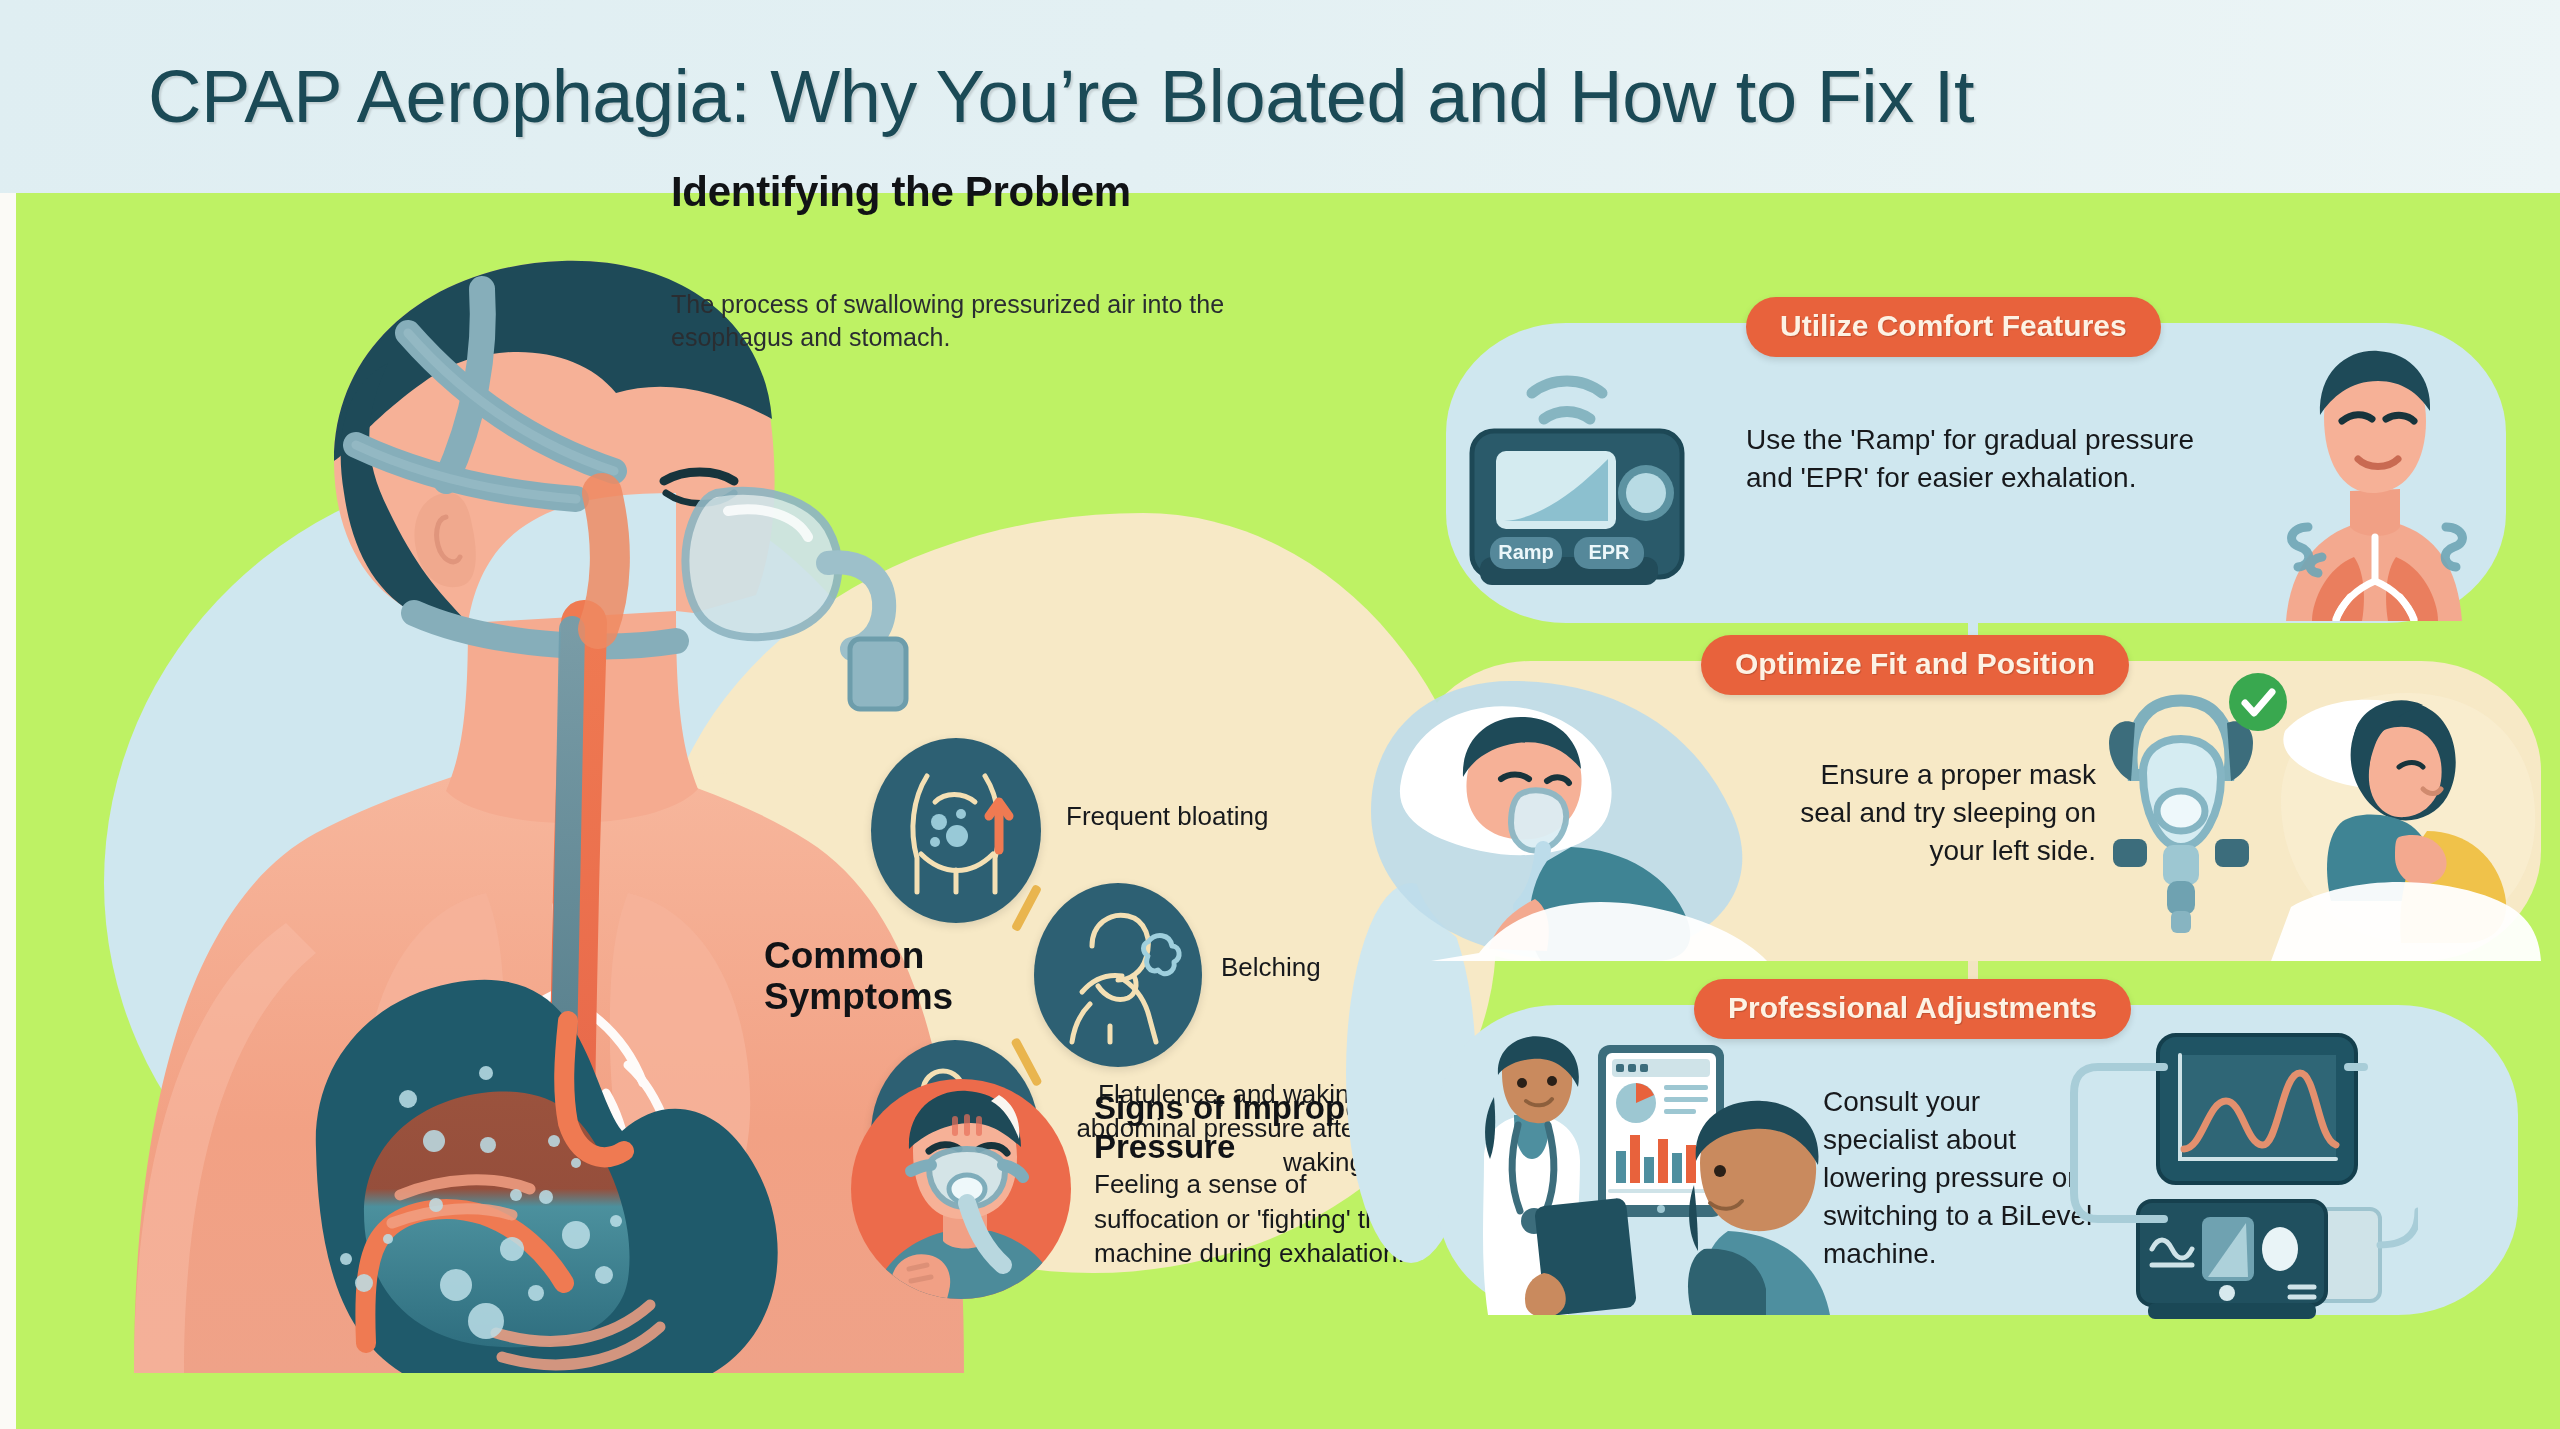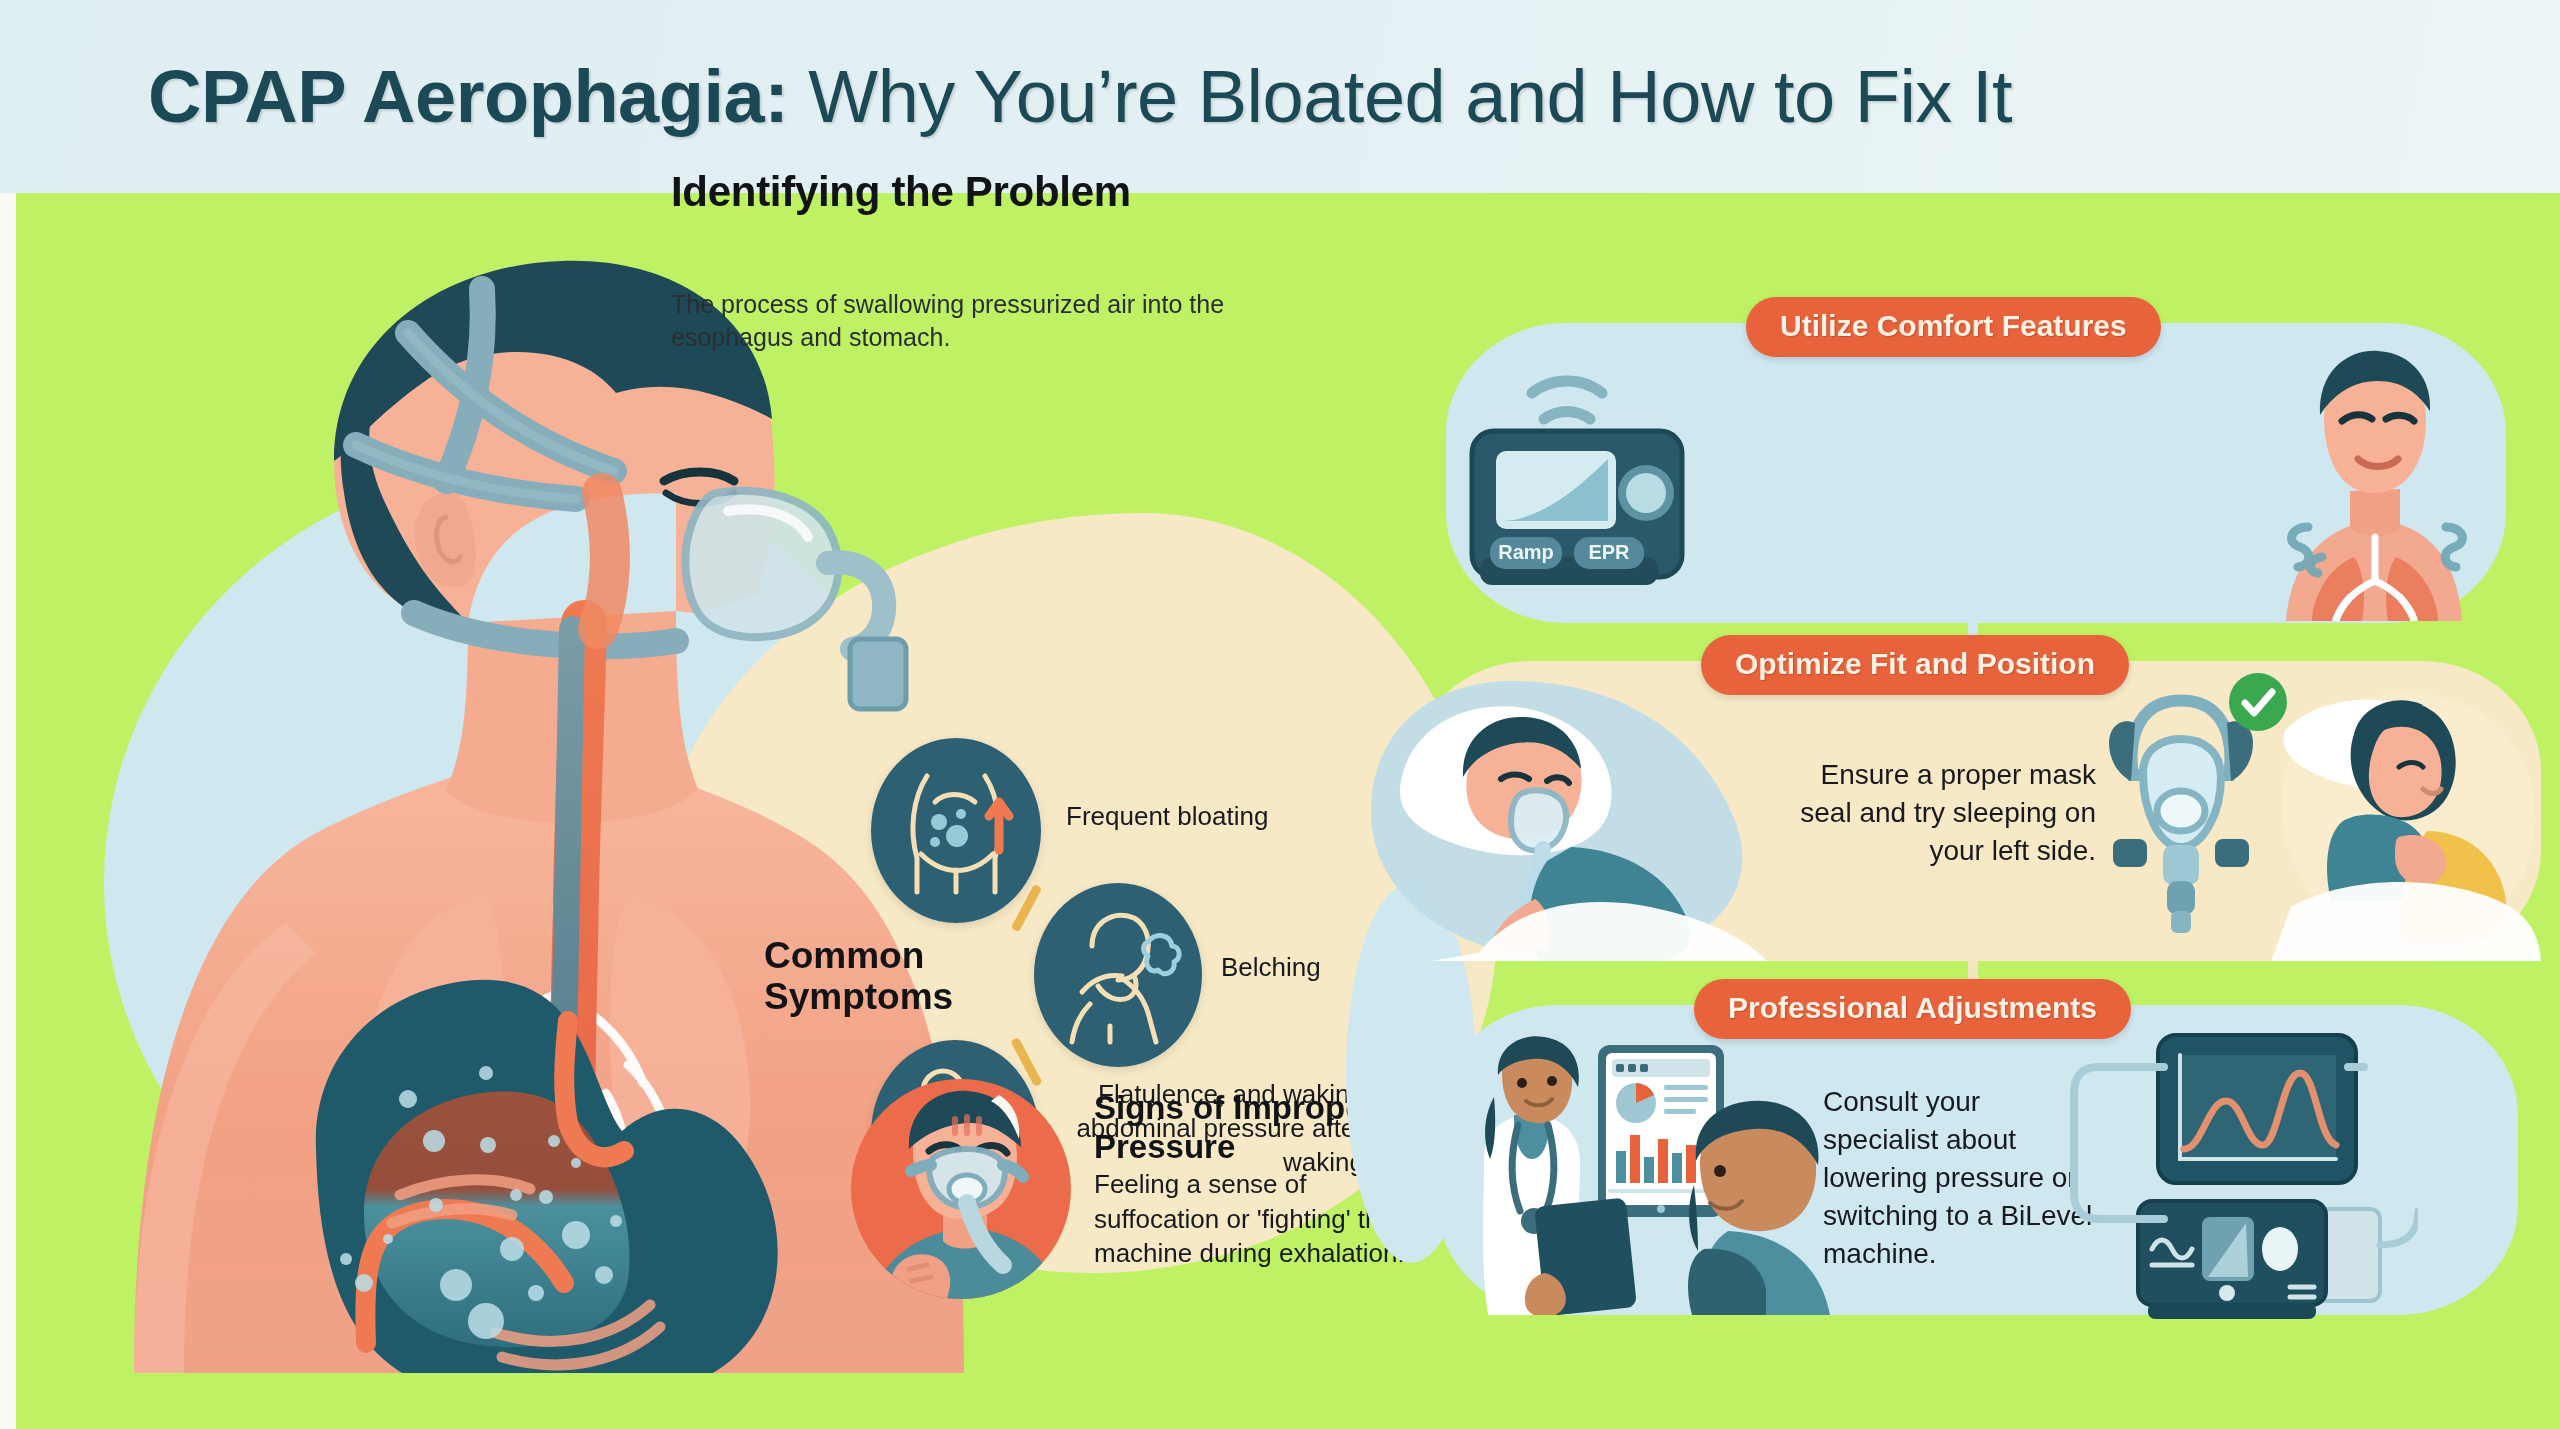--- a/index.html
+++ b/index.html
@@ -19,21 +19,21 @@
     display:flex; align-items:center;
   }
   .header-title{
     margin-left:148px;
     font-size:74px;
     letter-spacing:-0.5px;
     color:#1b4a56;
     white-space:nowrap;
     text-shadow:2px 2px 2px rgba(0,0,0,0.13);
   }
-  .header-title .strong{ font-weight:bold; }
+  .header-title .strong{ font-weight:normal; }
   .header-title .light{ font-weight:400;text-align:right; }
 
   
   .canvas{
     position:absolute; left:16px; top:193px; width:2560px; height:1236px;
     background:#bef264;
   }
 
   
   .blob{ position:absolute; border-radius:50%; }
@@ -437,20 +437,21 @@
         <path d="M48 168 C80 166 114 144 152 106 L152 168 Z" fill="#8cc0cf"></path>
         <circle cx="190" cy="140" r="28" fill="#5d93a2"></circle>
         <circle cx="190" cy="140" r="20" fill="#b8dbe4"></circle>
         <rect x="34" y="184" width="72" height="32" rx="15" fill="#55889a"></rect>
         <rect x="118" y="184" width="70" height="32" rx="15" fill="#55889a"></rect>
         <text x="70" y="206" font-family="Liberation Sans, sans-serif" font-size="20" font-weight="bold" fill="#ecf7fa" text-anchor="middle">Ramp</text>
         <text x="153" y="206" font-family="Liberation Sans, sans-serif" font-size="20" font-weight="bold" fill="#ecf7fa" text-anchor="middle">EPR</text>
       </svg>
     </div>
 
+    <div class="panel-text ptext1">Use the 'Ramp' for gradual pressure and 'EPR' for easier exhalation.</div>
 
     <div class="art" style="left:800px; top:8px;">
       <svg width="250" height="290" viewBox="0 0 250 290">
         <path d="M40 290 C44 236 72 204 112 192 L150 192 C190 204 212 236 216 290 Z" fill="#f3a98f"></path>
         <path d="M104 160 L104 196 C114 208 146 208 154 196 L154 158 Z" fill="#f1a085"></path>
         <path d="M78 86 C78 46 104 26 130 26 C160 26 180 50 180 90
                  C180 130 162 160 130 162 C96 164 78 130 78 86 Z" fill="#f6b197"></path>
         <path d="M74 84 C72 40 102 18 132 20 C166 22 186 48 184 80
                  C172 62 156 50 132 50 C104 50 86 66 74 84 Z" fill="#1e4a58"></path>
         <path d="M96 90 C106 82 118 82 126 88" fill="none" stroke="#17343c" stroke-width="7" stroke-linecap="round"></path>

